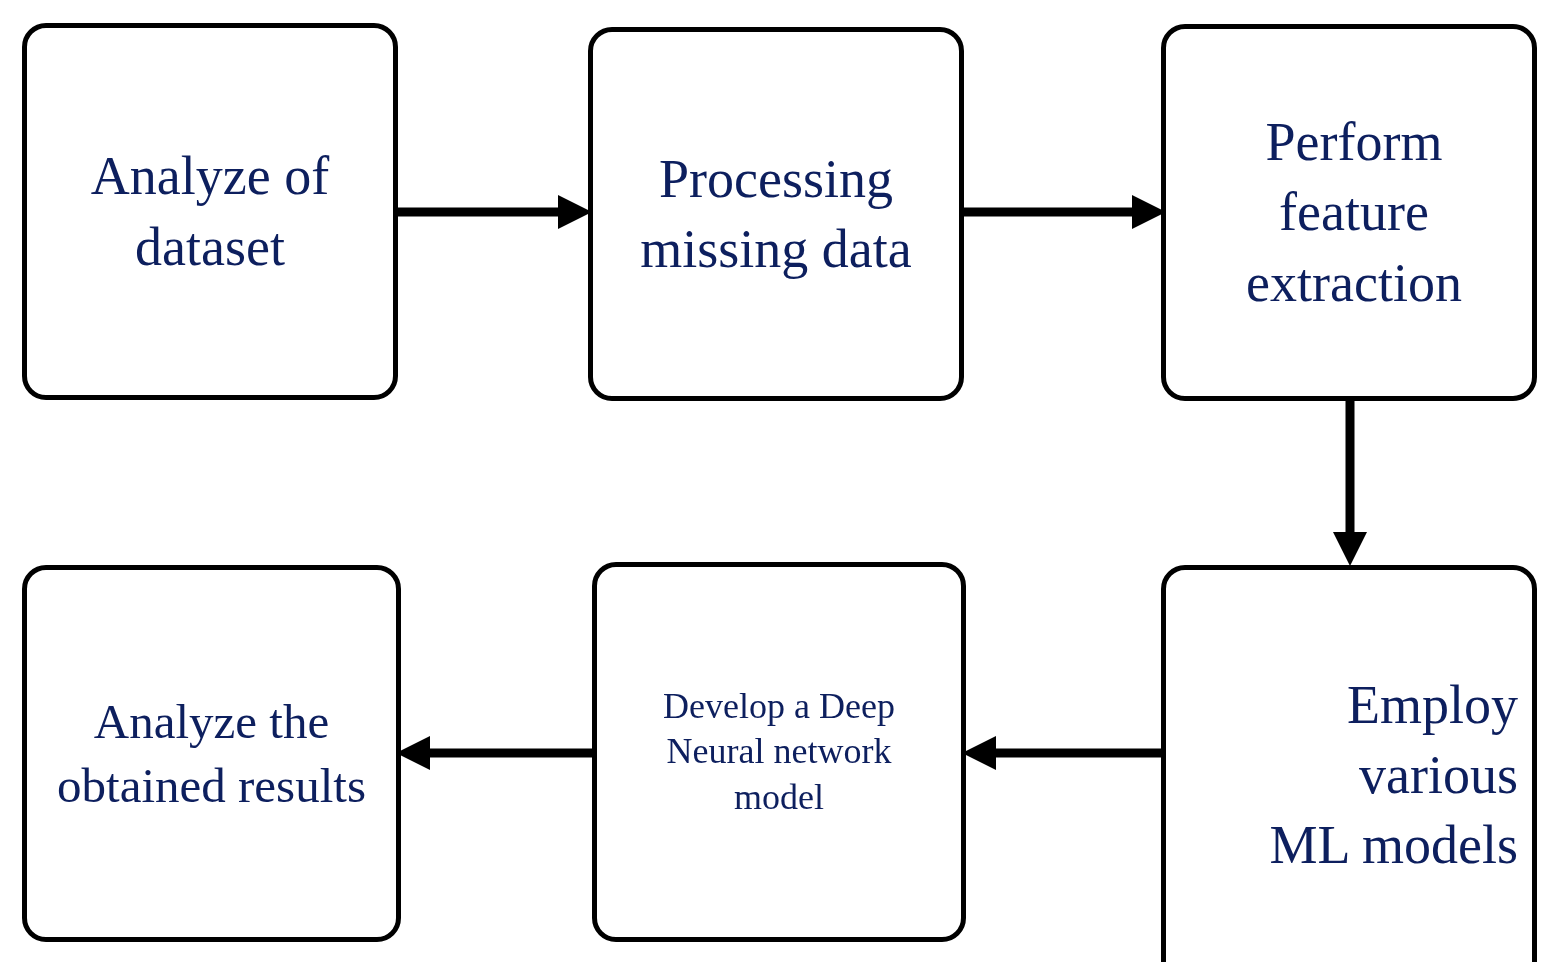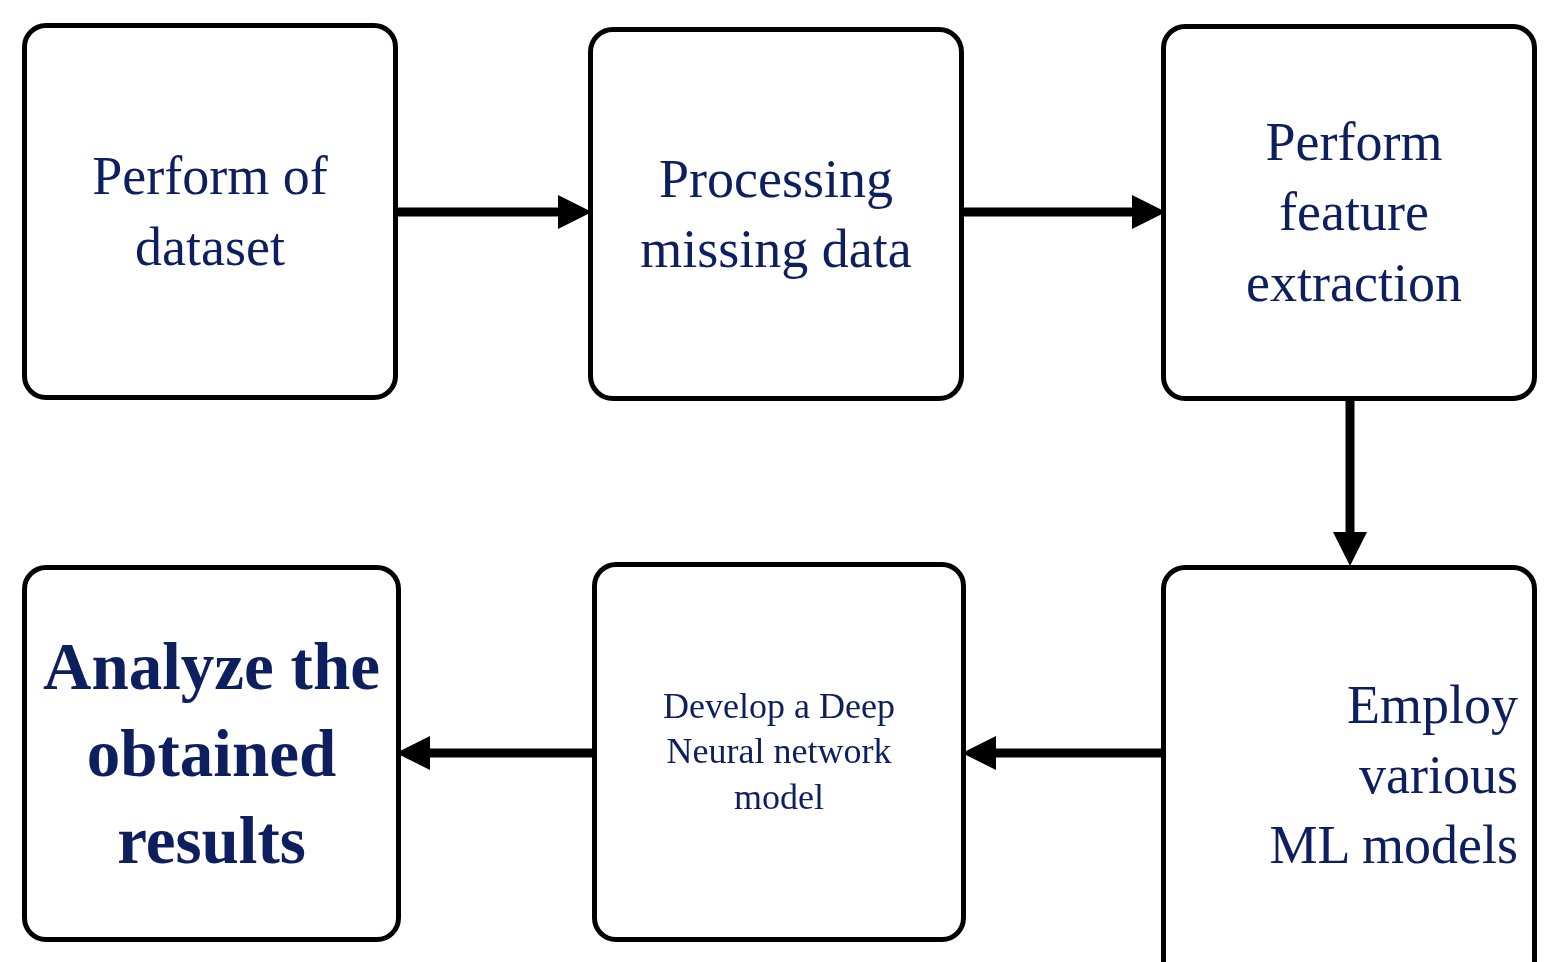--- a/index.html
+++ b/index.html
@@ -35,32 +35,32 @@
     line-height: 1.30;
     font-family: "Liberation Serif", "DejaVu Serif", serif;
     letter-spacing: 0px;
     padding: 0 14px;
     white-space: pre-line;
   }
 
   
   #node-1 { left: 22px;   top: 23px;  width: 376px; height: 377px; }
   
-  #node-2 { left: 588px;  top: 27px;  width: 376px; height: 374px; border-radius: 25px; }
+  #node-2 { left: 588px;  top: 27px;  width: 376px; height: 374px; }
   
   #node-3 { left: 1161px; top: 24px;  width: 376px; height: 377px; padding-left: 10px; }
   
   #node-4 { left: 22px;   top: 565px; width: 379px; height: 377px; }
   
   #node-5 { left: 592px;  top: 562px; width: 374px; height: 380px; }
   
   #node-6 { left: 1161px; top: 565px; width: 376px; height: 420px; text-align: right; }
 
   #node-5 .node-label { font-size: 36px; line-height: 1.26; }
-  #node-4 .node-label { font-size: 67px; font-weight: bold; }
+  #node-4 .node-label { font-size: 49px; }
 
   
   .connector {
     position: absolute;
     z-index: 2;
   }
   .conn-line-h {
     position: absolute;
     height: 9px;
     background: #000000;
@@ -125,21 +125,21 @@
   #arrow-5 { left: 396px; top: 733px; width: 200px; height: 40px; }
   #arrow-5 .conn-line-h { right: 0; width: 169px; }
   #arrow-5 .head-left   { left: 0px; }
 </style>
 </head>
 <body>
 
 <div id="canvas">
 
   <div class="node" id="node-1">
-    <span class="node-label">Perform of
+    <span class="node-label">Analyze of
 dataset</span>
   </div>
 
   <div class="node" id="node-2">
     <span class="node-label">Processing
 missing data</span>
   </div>
 
   <div class="node" id="node-3">
     <span class="node-label">Perform feature

